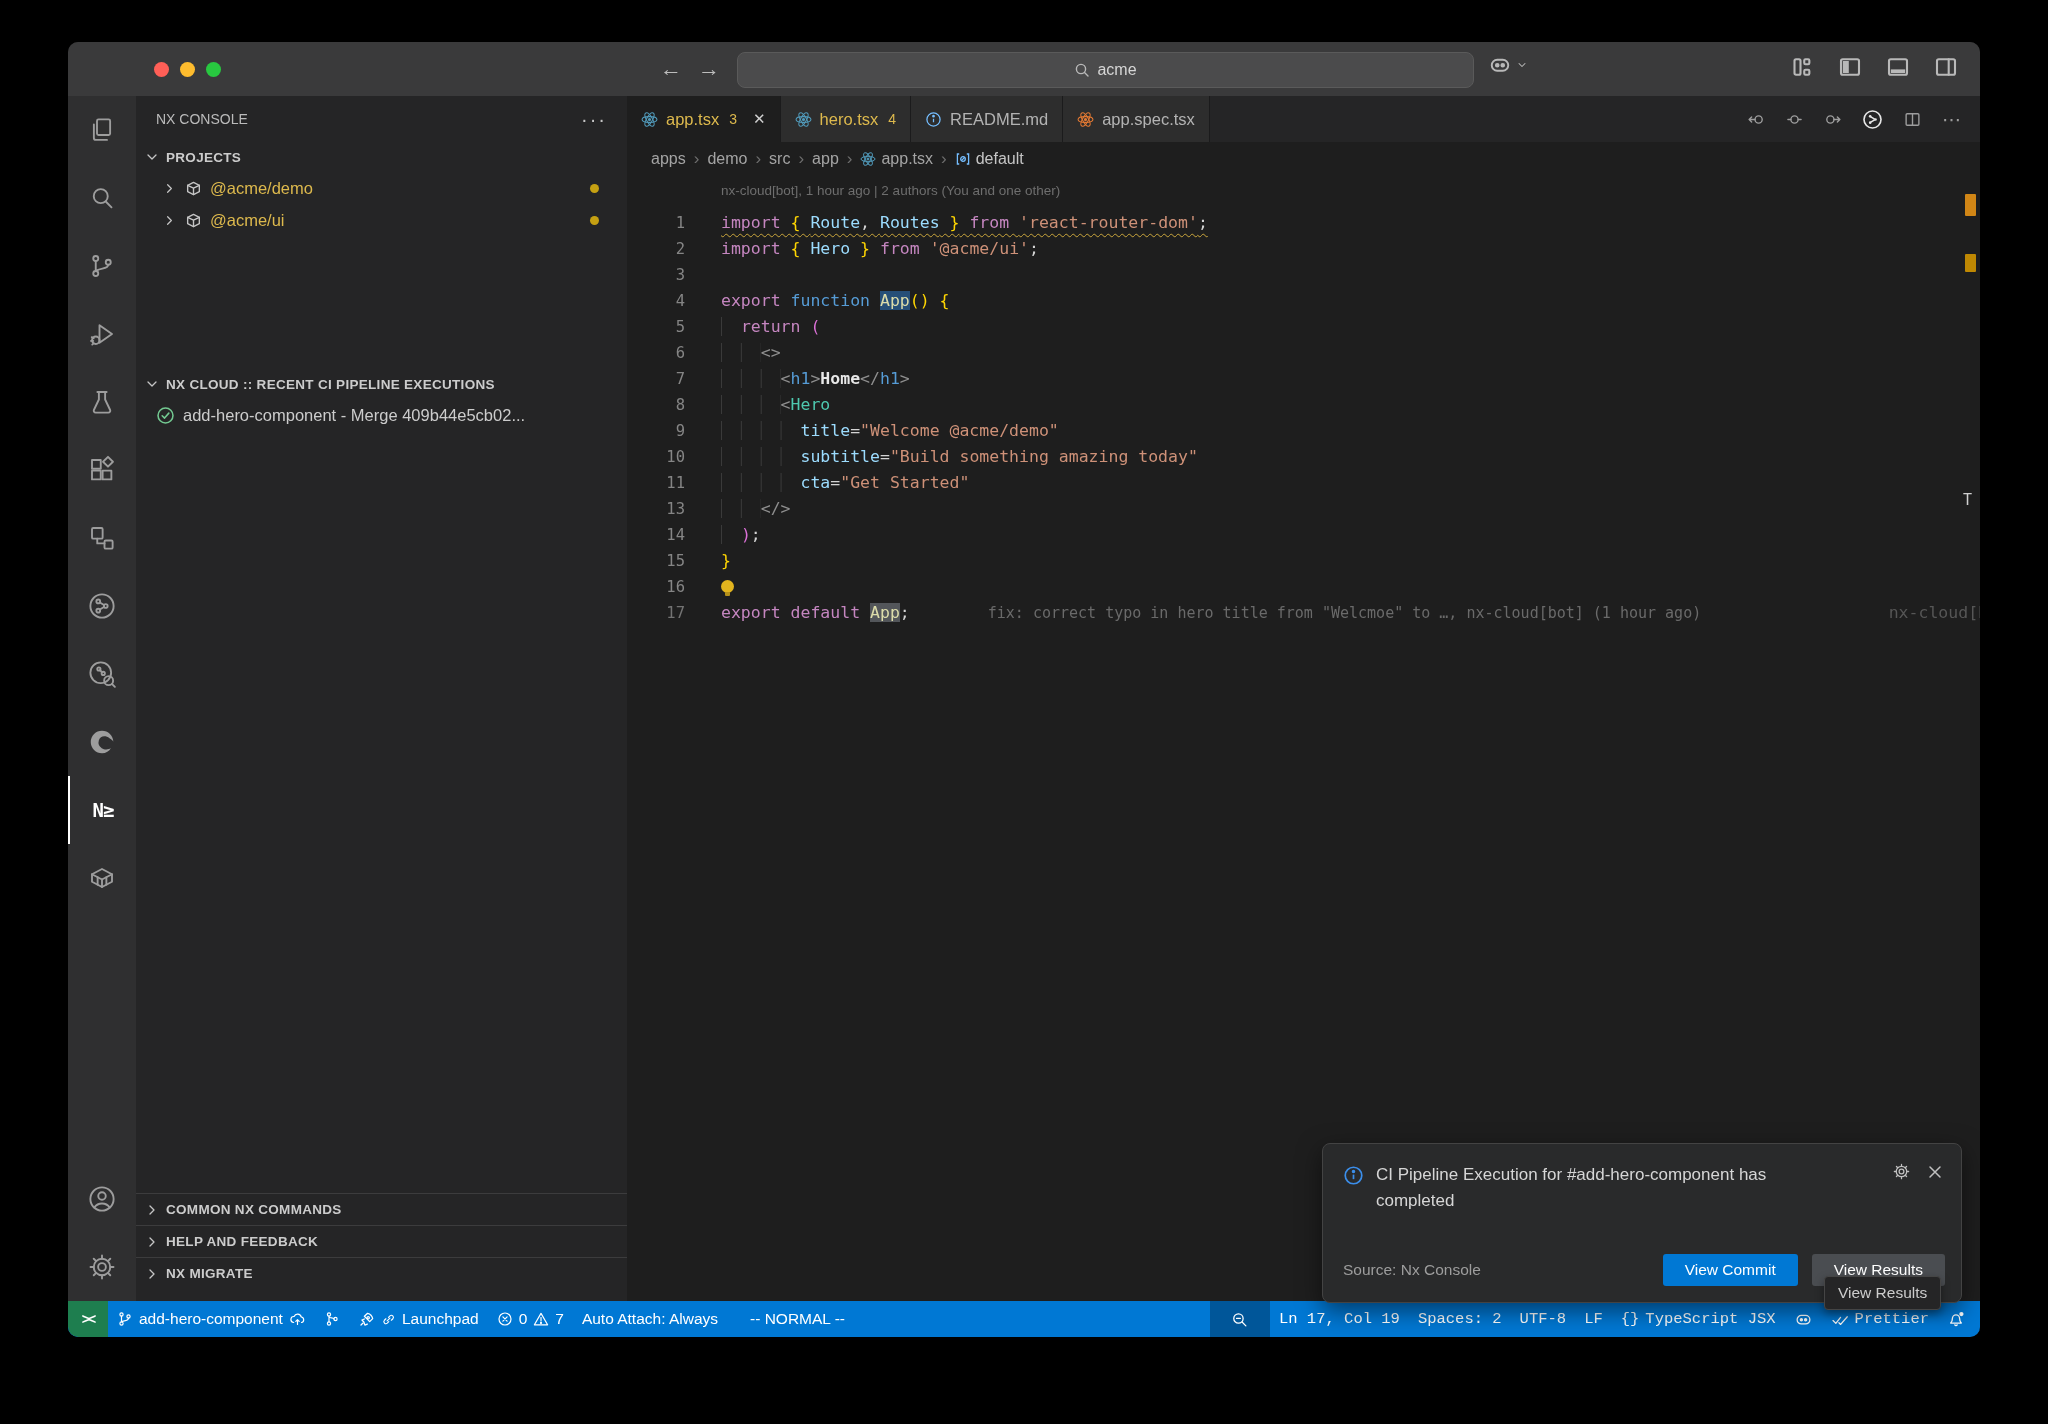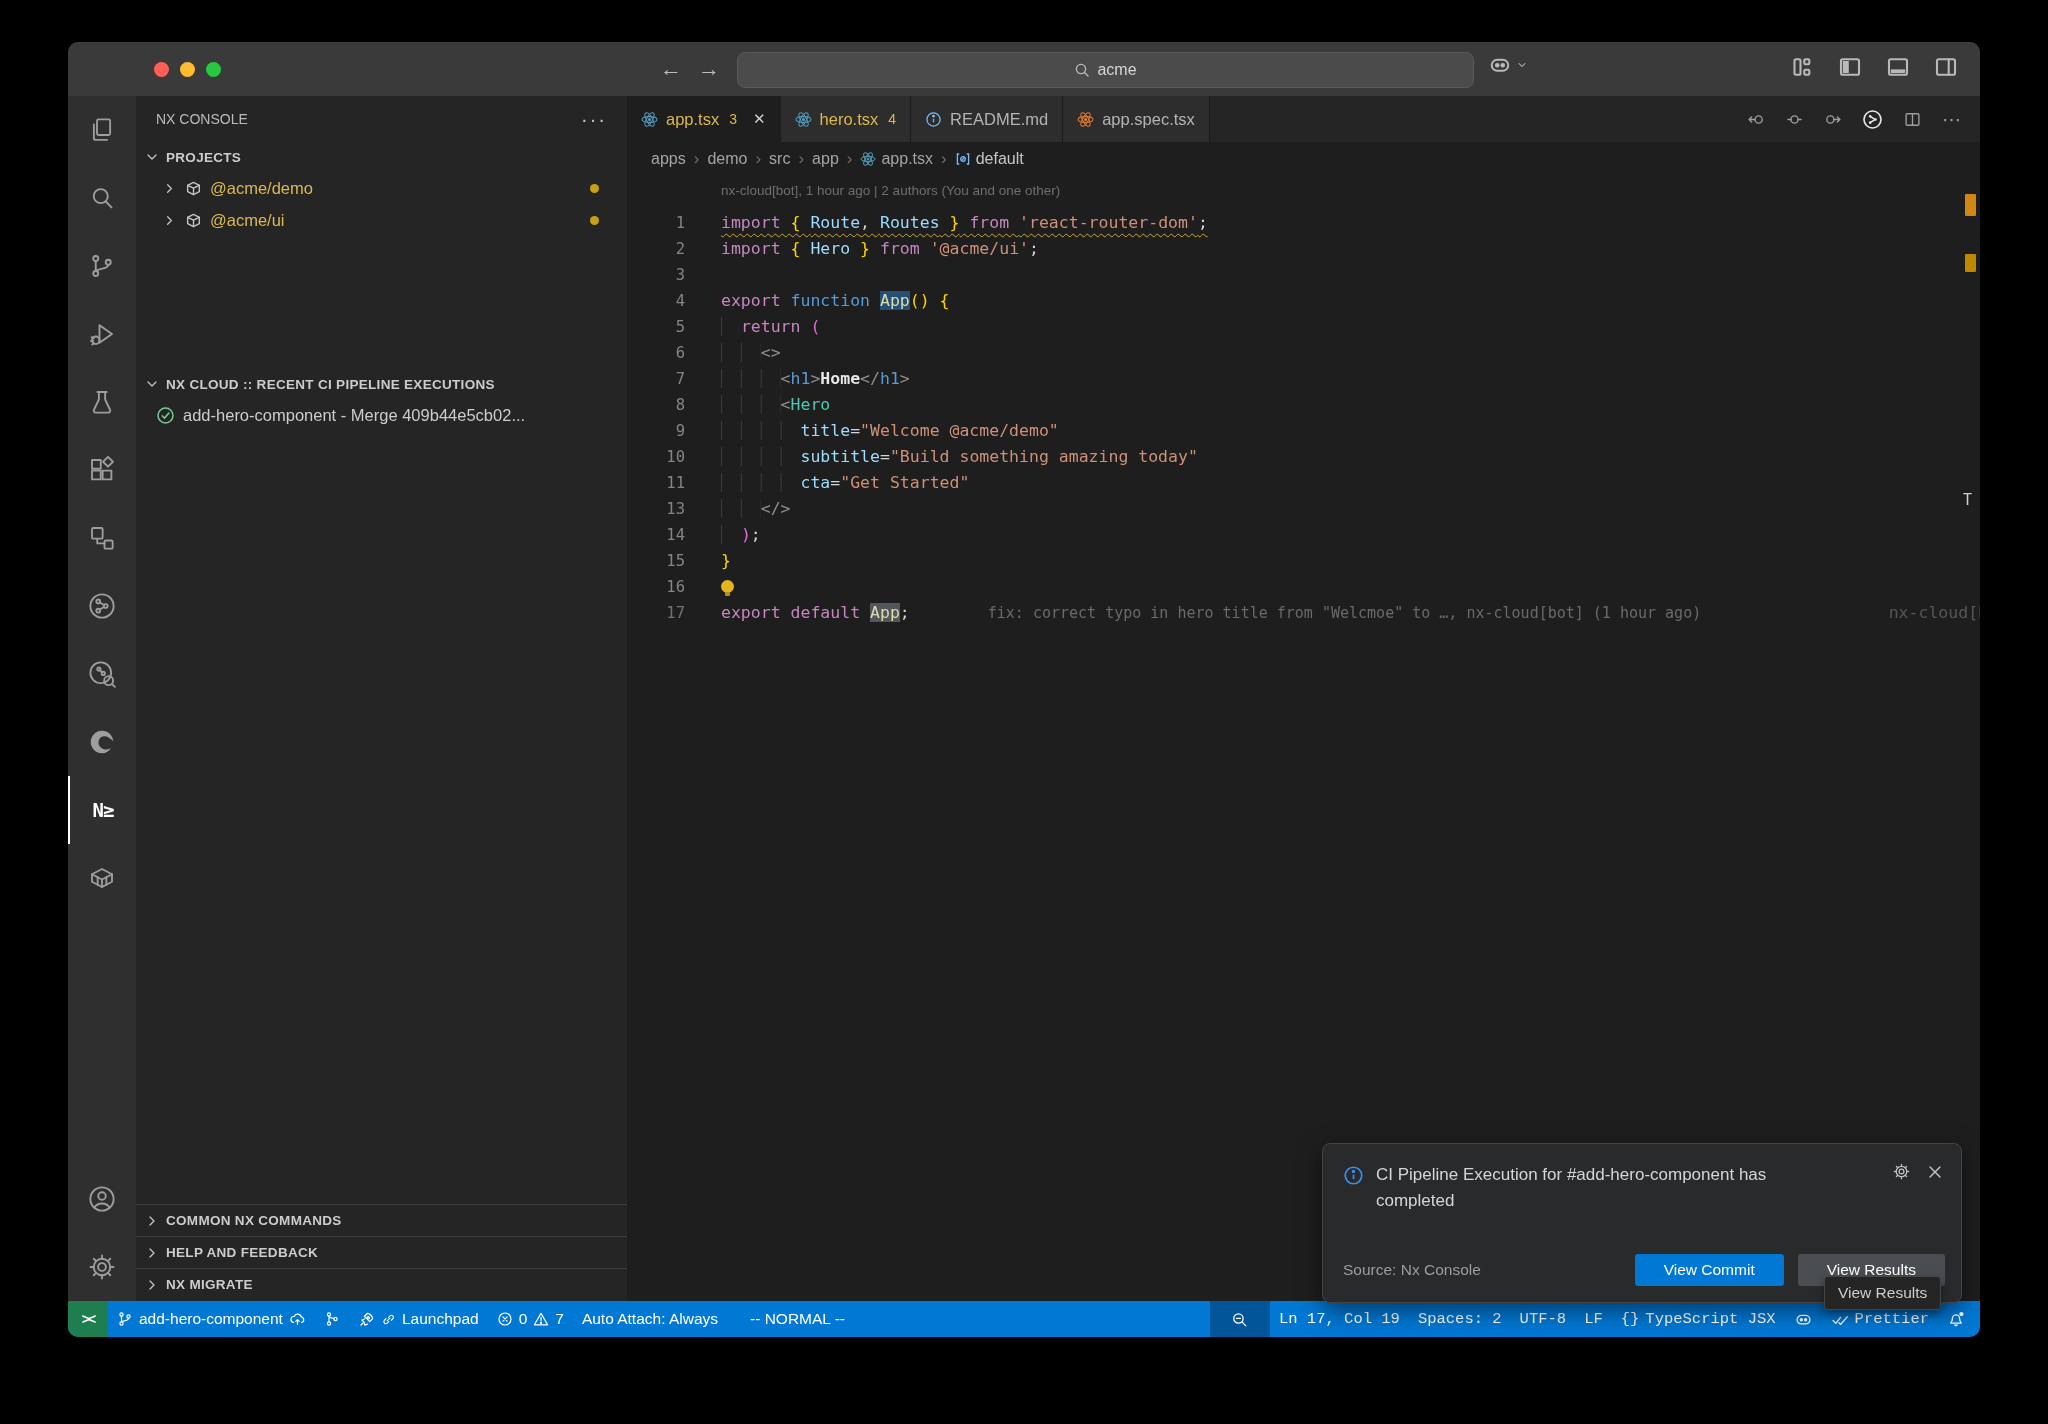--- a/index.html
+++ b/index.html
@@ -30,21 +30,21 @@
   
   .sidebar{width:491px;background:#252526;flex:none;position:relative;color:#cccccc;overflow:hidden;}
   .sb-header{height:46px;display:flex;align-items:center;padding:0 20px;font-size:14px;color:#bbbbbb;}
   .sb-header .dots{margin-left:auto;color:#c5c5c5;font-size:20px;letter-spacing:2px;}
   .sec-head{display:flex;align-items:center;gap:6px;height:30px;padding-left:8px;font-size:13.5px;font-weight:700;
             letter-spacing:.3px;color:#cccccc;cursor:pointer;}
   .tree-item{display:flex;align-items:center;height:32px;padding-left:26px;font-size:16.5px;gap:8px;cursor:pointer;position:relative;}
   .tree-item .chev{flex:none}
   .warncol{color:#ddb94d;}
   .dot{position:absolute;right:28px;width:9px;height:9px;border-radius:50%;background:#c5a012;}
-  .sb-bottomsecs{position:absolute;left:0;right:0;bottom:1px;}
+  .sb-bottomsecs{position:absolute;left:0;right:0;bottom:12px;}
   .sb-bottomsecs .sec-head{height:31px;border-top:1px solid #3c3c3d;}
   svg.tic{stroke:#c5c5c5;fill:none;stroke-width:1.3;stroke-linecap:round;stroke-linejoin:round;}
   
   .editor{flex:1;background:#1e1e1e;position:relative;min-width:0;}
   .tabbar{height:46px;background:#252526;display:flex;align-items:stretch;position:relative;}
   .tab{display:flex;align-items:center;gap:8px;padding:0 14px;font-size:16.5px;background:#2d2d2d;
        border-right:1px solid #1b1b1c;color:#b3b3b3;cursor:pointer;}
   .tab.active{background:#1e1e1e;}
   .tbadge{font-size:14px;margin-left:2px;}
   .tclose{margin-left:8px;color:#d0d0d0;font-size:15px;}
@@ -86,21 +86,21 @@
   .sb-right{margin-left:auto;display:flex;align-items:center;height:100%;padding-right:6px;font-family:Liberation Mono, monospace;}
   .magbox{background:rgba(0,0,0,.28);width:42px;justify-content:center;}
   
   .notification{position:absolute;left:1254px;top:1101px;width:638px;height:158px;background:#292a2b;
                 border:1px solid #434343;border-radius:8px;box-shadow:0 8px 24px rgba(0,0,0,.5);color:#d6d6d6;}
   .ntf-row{display:flex;align-items:flex-start;padding:18px 18px 0 20px;gap:12px;}
   .ntf-msg{font-size:17px;line-height:26px;width:460px;}
   .ntf-icons{margin-left:auto;display:flex;gap:16px;align-items:center;color:#c0c0c0;}
   .ntf-bottom{position:absolute;left:20px;right:16px;bottom:16px;display:flex;align-items:center;}
   .ntf-src{color:#9d9d9d;font-size:15.5px;}
-  .btn{font-size:15.5px;padding:7px 29px;border-radius:3px;cursor:pointer;color:#fff;}
+  .btn{font-size:15.5px;padding:7px 22px;border-radius:3px;cursor:pointer;color:#fff;}
   .btn.primary{background:#0078d4;margin-left:auto;}
   .btn.secondary{background:#4a4d51;margin-left:14px;}
   .tooltip{position:absolute;left:1756px;top:1234px;background:#252526;border:1px solid #454545;
            color:#cccccc;font-size:15.5px;padding:7px 13px;border-radius:4px;z-index:5;
            box-shadow:0 4px 10px rgba(0,0,0,.4);}
 </style>
 </head>
 <body>
 
 <div class="screen">

